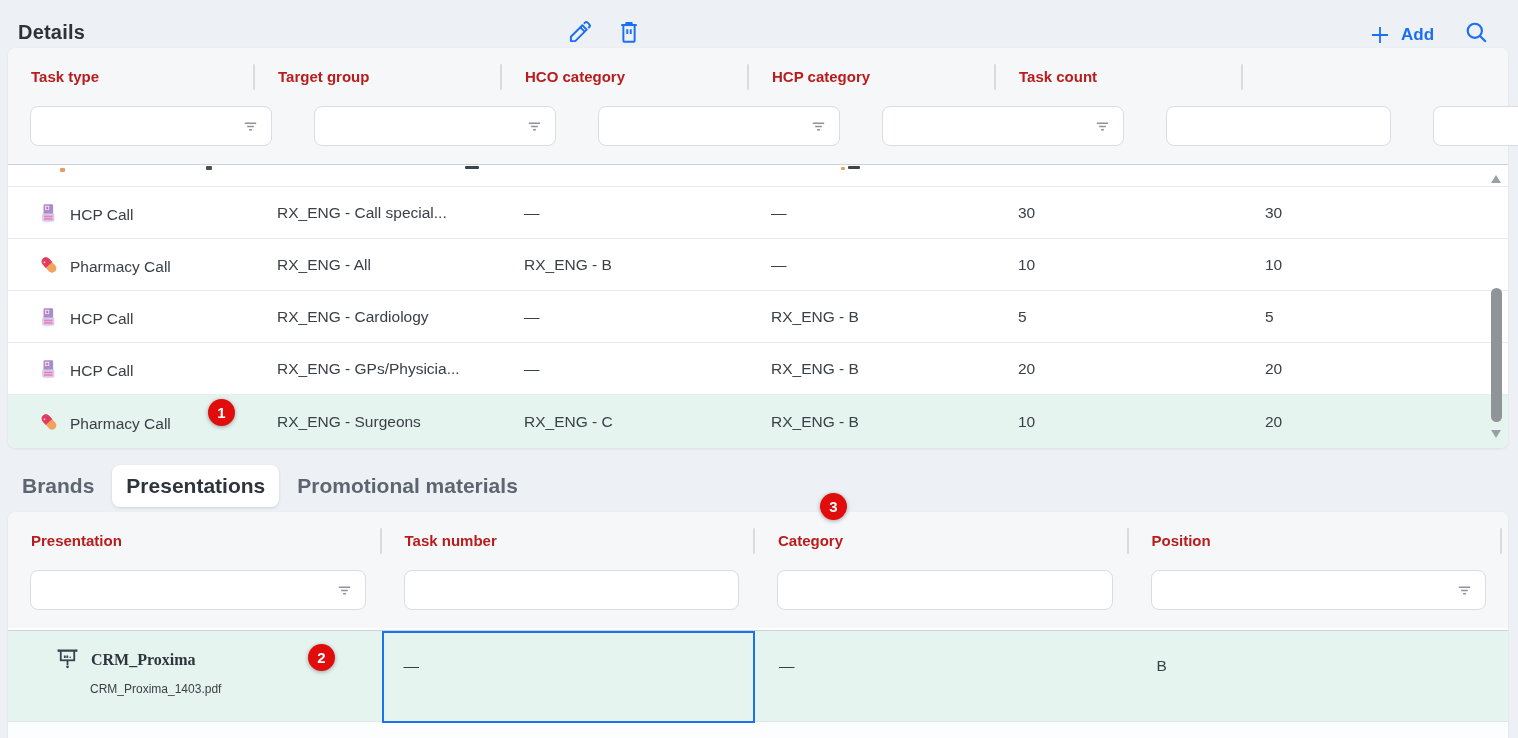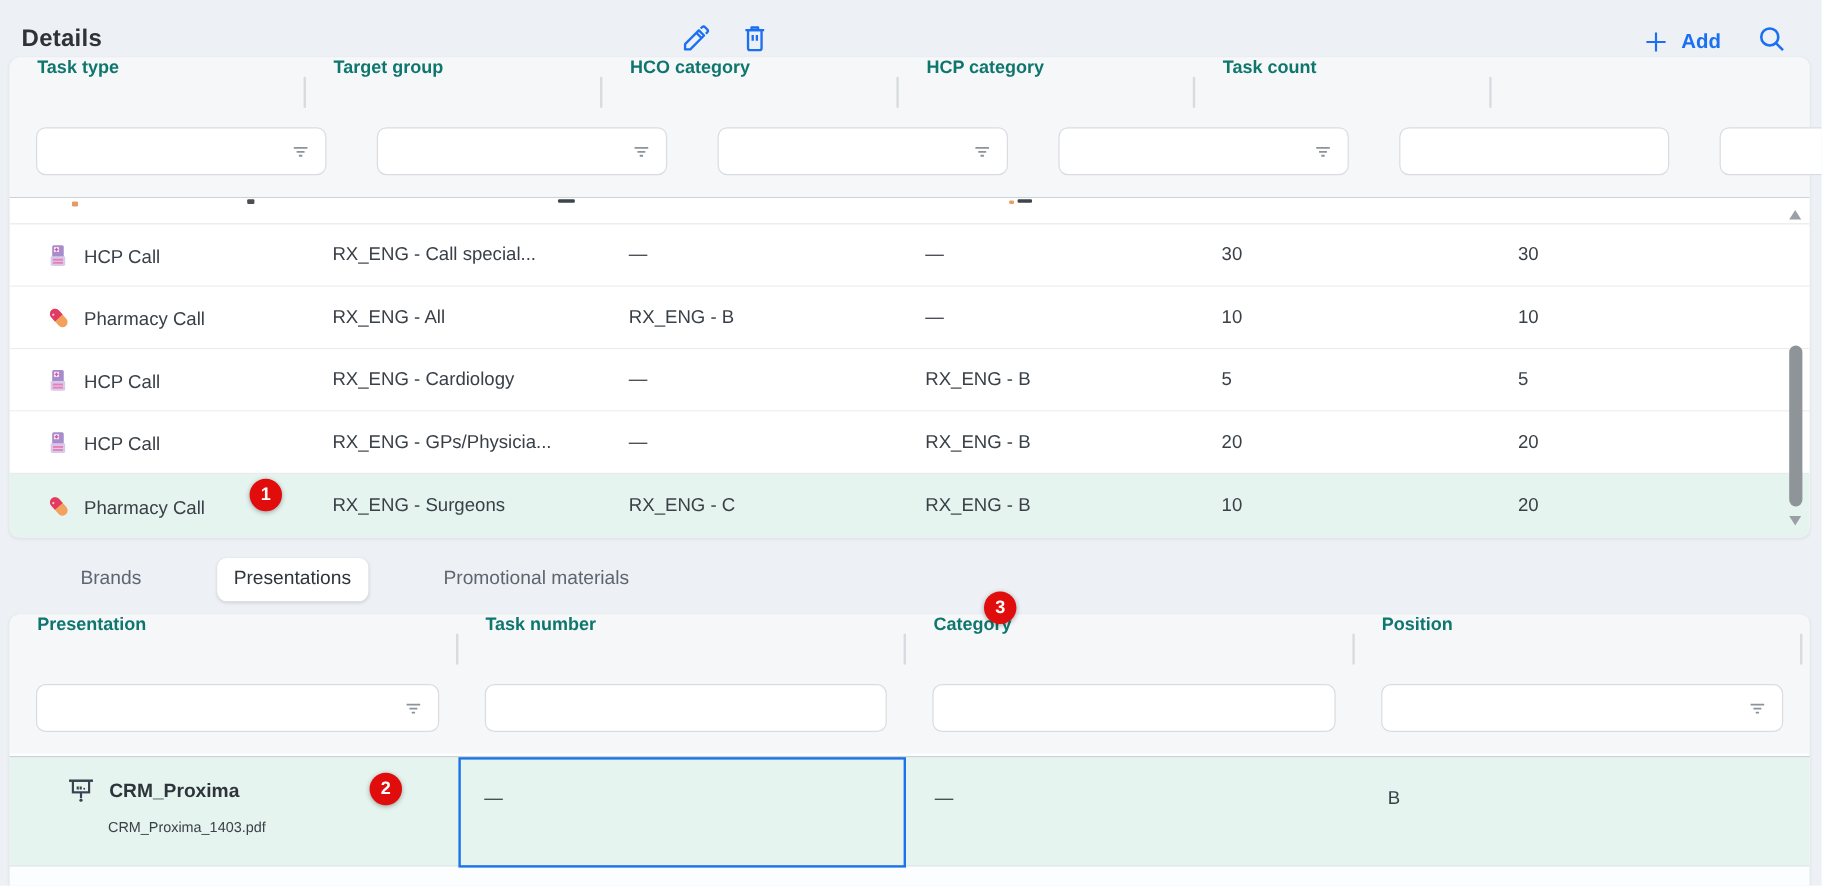--- a/index.html
+++ b/index.html
@@ -31,21 +31,21 @@
     border-radius:8px; box-shadow:0 1px 3px rgba(20,30,45,.08);
   }
   .card1 { top:48px; height:400px; }
   .card2 { top:512px; height:290px; border-radius:8px 8px 0 0; }
   .thead { background:#f5f7f8; border-radius:8px 8px 0 0; }
   .hrow { display:grid; height:56px; align-items:center; }
   .hrow1 { grid-template-columns:repeat(6,1fr); padding-right:18px; }
   .hrow2 { grid-template-columns:repeat(4,1fr); padding-right:6px; }
   .th {
     position:relative; padding-left:23px; font-size:15px; font-weight:bold;
-    color:#0f766e; height:100%; display:flex; cursor:pointer;
+    color:#b91c1c; height:100%; display:flex; align-items:center; cursor:pointer;
   }
   .th::after {
     content:""; position:absolute; right:0; top:16px; height:26px; width:2px;
     background:#d7dce1; border-radius:1px;
   }
   .frow { display:grid; height:60px; }
   .frow1 { grid-template-columns:repeat(6,1fr); padding-right:18px; }
   .frow2 { grid-template-columns:repeat(4,1fr); padding-right:6px; }
   .fbox {
     margin:2px 20px 0 22px; height:40px; background:#fff;
@@ -85,36 +85,36 @@
     background:#e10c0c; color:#fff; font-weight:bold; font-size:15px;
     display:flex; align-items:center; justify-content:center;
     box-shadow:0 1px 4px rgba(0,0,0,.35); z-index:30;
   }
   .badge1 { left:208px; top:399px; }
   .badge2 { left:308px; top:644px; }
   .badge3 { left:820px; top:493px; }
   
   .tabbar { position:absolute; top:458px; left:0; width:100%; height:54px; }
   .tabs { position:absolute; left:20px; top:7px; display:flex; align-items:center; gap:16px; }
-  .tab { font-size:16px; font-weight:normal; color:#5d6670; padding:9px 2px; cursor:pointer; white-space:nowrap;margin-left:45px; }
+  .tab { font-size:21px; font-weight:bold; color:#5d6670; padding:9px 2px; cursor:pointer; white-space:nowrap; }
   .tab.active {
     color:#2e343b; background:#fff; border-radius:8px; padding:9px 14px;
     box-shadow:0 1px 3px rgba(20,30,45,.14);
   }
   
   .prow {
     position:absolute; top:118px; left:0; right:0; height:92px;
     display:grid; grid-template-columns:repeat(4,1fr); padding-right:6px;
     background:#e6f4ef; border-top:1px solid #ccd2d8; border-bottom:1px solid #e2e6ea;
     font-size:15.5px; color:#3a4047;
   }
   .pcell { padding:26px 0 0 24px; }
   .pcell.cat { padding-left:28px; }
   .pres-cell { padding:15px 0 0 46px; display:flex; flex-direction:column; }
-  .pres-line1 { display:flex; align-items:center; gap:10px; }
+  .pres-line1 { display:flex; align-items:center; gap:10px;font-family:Liberation Serif, serif; }
   .pres-name { font-weight:bold; font-size:16px; color:#2e343b; }
   .pres-file { margin-left:36px; margin-top:9px; font-size:12px; color:#3a4047; }
   .focus-cell {
     border:2px solid #1a73e8; height:92px; padding:24px 0 0 20px;
   }
   .sicon { width:27px; height:27px; flex:0 0 27px; }
 </style>
 </head>
 <body>
 

